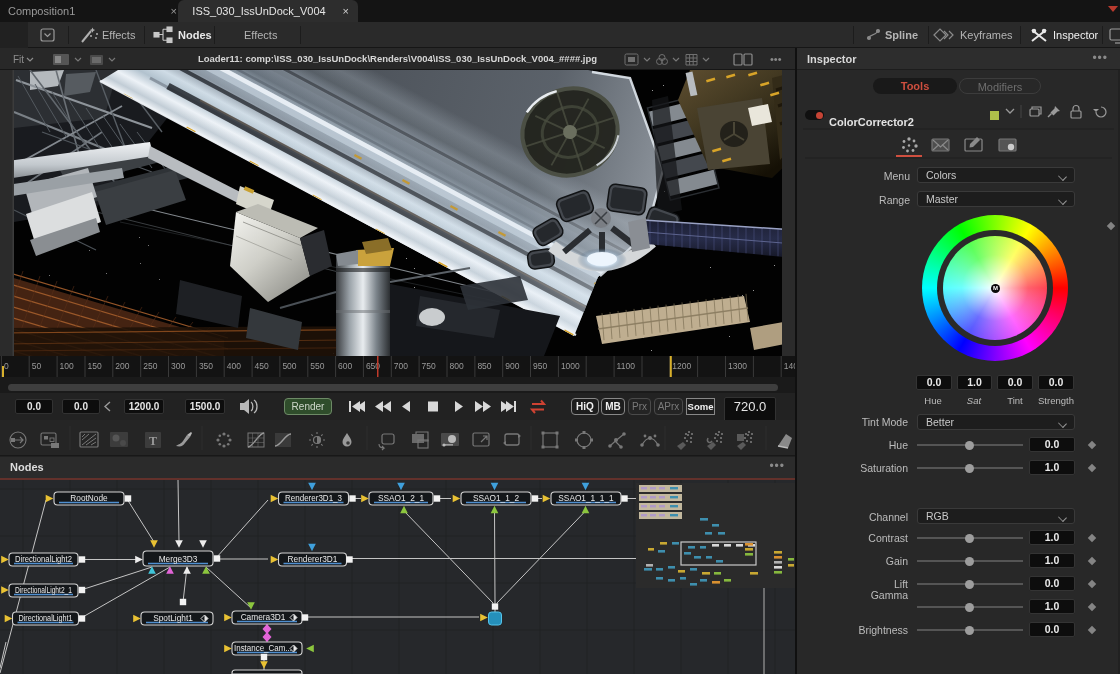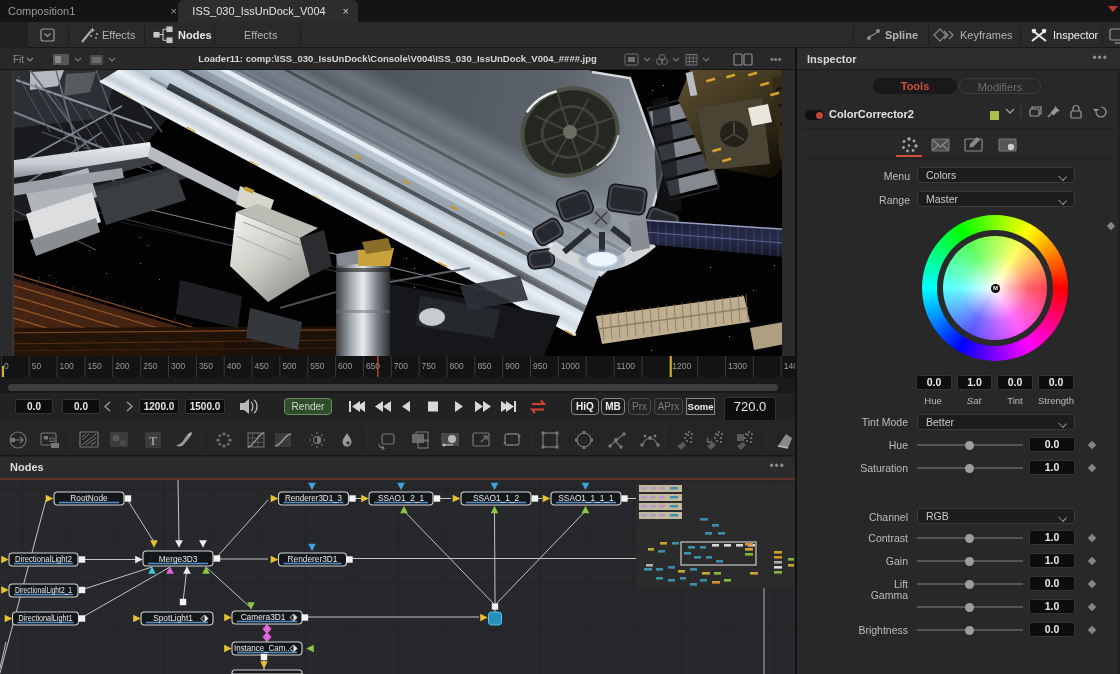--- a/index.html
+++ b/index.html
@@ -44,21 +44,21 @@
 #insphdr{position:absolute;left:0;top:0;width:323px;height:22px;background:#2d2d2d;border-bottom:1px solid #1d1d1d;}
 #insphdr .t{position:absolute;left:10px;font-size:11px;font-weight:bold;color:#d8d8d8;line-height:22px;}
 #insphdr .dots{position:absolute;right:12px;color:#8a8a8a;line-height:20px;font-size:12px;letter-spacing:1px;}
 .itab{position:absolute;height:16px;border-radius:8px;font-size:11px;text-align:center;line-height:16px;}
 #tools-tab{left:76px;top:30px;width:84px;background:#191919;color:#cf4f3f;font-weight:bold;}
 #mods-tab{left:162px;top:30px;width:82px;border:1px solid #3c3c3c;color:#6e6e6e;}
 
 #cchdr{position:absolute;left:0;top:55px;width:323px;height:25px;}
 #cctoggle{position:absolute;left:8px;top:7px;width:19px;height:10px;border-radius:5px;background:#101010;}
 #cctoggle i{position:absolute;right:1px;top:1.5px;width:7px;height:7px;border-radius:50%;background:#c64435;}
-#ccname{position:absolute;left:32px;top:5px;font-size:11px;font-weight:bold;color:#e2e2e2;}
+#ccname{position:absolute;left:32px;top:13px;font-size:11px;font-weight:bold;color:#e2e2e2;}
 #ccsq{position:absolute;left:193px;top:8px;width:9px;height:9px;background:#aec04a;}
 
 .lbl{position:absolute;font-size:10.5px;color:#bcbcbc;text-align:right;width:80px;}
 .drop{position:absolute;left:120px;width:158px;height:16px;background:#1d1d1d;border:1px solid #3a3a3a;border-radius:3px;color:#c8c8c8;font-size:10.5px;line-height:15px;padding-left:8px;}
 .drop:after{content:"";position:absolute;right:8px;top:5px;width:6px;height:6px;border-right:1.5px solid #999;border-bottom:1.5px solid #999;transform:rotate(45deg) scale(1,0.8);}
 .vbox{position:absolute;width:46px;height:15px;background:#0d0d0d;border:1px solid #343434;border-radius:2px;color:#eaeaea;font-size:10.5px;font-weight:bold;text-align:center;line-height:13px;}
 .kdia{position:absolute;width:6px;height:6px;background:#848484;transform:rotate(45deg);}
 .sltrack{position:absolute;height:2px;background:#555;}
 .slhandle{position:absolute;width:9px;height:9px;border-radius:50%;background:#9d9d9d;}
 #resetbtn{position:absolute;left:44px;top:599px;width:232px;height:17px;border:1px solid #4f4f4f;border-radius:9px;color:#b8b8b8;font-size:10.5px;text-align:center;line-height:16px;}
@@ -122,21 +122,21 @@
     <span class="tbsep" style="left:40px;"></span>
     <span class="tbsep" style="left:116px;"></span>
     <span class="tbsep" style="left:186px;"></span>
     <span class="tbsep" style="left:272px;"></span>
     <span class="tbsep" style="left:825px;"></span>
     <span class="tbsep" style="left:900px;"></span>
     <span class="tbsep" style="left:992px;"></span>
     <span class="tbsep" style="left:1074px;"></span>
   </div>
   <div id="viewbar">
-    <div id="viewtitle">Loader11: comp:\ISS_030_IssUnDock\Console\V004\ISS_030_IssUnDock_V004_####.jpg</div>
+    <div id="viewtitle">Loader11: comp:\ISS_030_IssUnDock\Renders\V004\ISS_030_IssUnDock_V004_####.jpg</div>
     <svg width="795" height="22" style="position:absolute;left:0;top:0;">
       <text x="13" y="15" font-size="10" fill="#8d8d8d" font-family="Liberation Sans">Fit</text>
       <path d="M27 10 L30 13 L33 10" stroke="#8d8d8d" stroke-width="1.2" fill="none"></path>
       <rect x="53" y="6" width="16" height="11" rx="1" fill="#555"></rect>
         <rect x="55" y="8" width="6" height="7" fill="#888"></rect>
       <path d="M75 10 L78 13 L81 10" stroke="#777" stroke-width="1.2" fill="none"></path>
       <rect x="90" y="7" width="13" height="10" rx="1" fill="#4a4a4a"></rect>
         <rect x="92" y="9" width="9" height="6" fill="#6a6a6a"></rect>
       <path d="M109 10 L112 13 L115 10" stroke="#777" stroke-width="1.2" fill="none"></path>
       <rect x="625" y="6" width="13" height="11" rx="1.5" fill="none" stroke="#707070"></rect>
@@ -607,21 +607,21 @@
         <path d="M410 8 L402 13.5 L410 19 Z"></path>
         <rect x="428" y="8.5" width="10" height="10"></rect>
         <path d="M455 8 L463 13.5 L455 19 Z"></path>
         <path d="M475 8 L483 13.5 L475 19 Z M483 8 L491 13.5 L483 19 Z"></path>
         <path d="M501 8 L509 13.5 L501 19 Z M506 8 L514 13.5 L506 19 Z M514 8 h2 v11 h-2 Z"></path>
       </g>
       <g stroke="#cf4232" stroke-width="2" fill="none">
         <path d="M532 11 h12 l-3 -3.5 M544 16.5 h-12 l3 3.5"></path>
       </g>
     </svg>
-    <div class="tbox" style="left:139px;width:40px;">1200.0</div>
+    <div class="tbox" style="left:124px;width:40px;">1200.0</div>
     <div class="tbox" style="left:185px;width:40px;">1500.0</div>
     <div style="position:absolute;left:284px;top:5px;width:48px;height:17px;background:#2f4d2b;border:1px solid #6d8a66;border-radius:4px;color:#cfd8cb;font-size:10px;text-align:center;line-height:15px;">Render</div>
     <div style="position:absolute;left:571px;top:5px;width:28px;height:17px;background:#1d1d1d;border:1px solid #888;border-radius:4px;color:#f0f0f0;font-size:10px;font-weight:bold;text-align:center;line-height:15px;">HiQ</div>
     <div style="position:absolute;left:601px;top:5px;width:24px;height:17px;background:#1d1d1d;border:1px solid #888;border-radius:4px;color:#f0f0f0;font-size:10px;font-weight:bold;text-align:center;line-height:15px;">MB</div>
     <div style="position:absolute;left:628px;top:5px;width:23px;height:17px;background:#242424;border:1px solid #4a4a4a;border-radius:4px;color:#7a7a7a;font-size:10px;text-align:center;line-height:15px;">Prx</div>
     <div style="position:absolute;left:654px;top:5px;width:29px;height:17px;background:#242424;border:1px solid #4a4a4a;border-radius:4px;color:#7a7a7a;font-size:10px;text-align:center;line-height:15px;">APrx</div>
     <div style="position:absolute;left:686px;top:5px;width:29px;height:17px;background:#1d1d1d;border:1px solid #888;border-radius:0;color:#f0f0f0;font-size:9.5px;font-weight:bold;text-align:center;line-height:15px;">Some</div>
     <div class="tbox" style="left:724px;top:4px;width:52px;height:36px;font-size:13px;line-height:18px;font-weight:normal;">720.0</div>
   </div>
   <div id="toolsrow">

